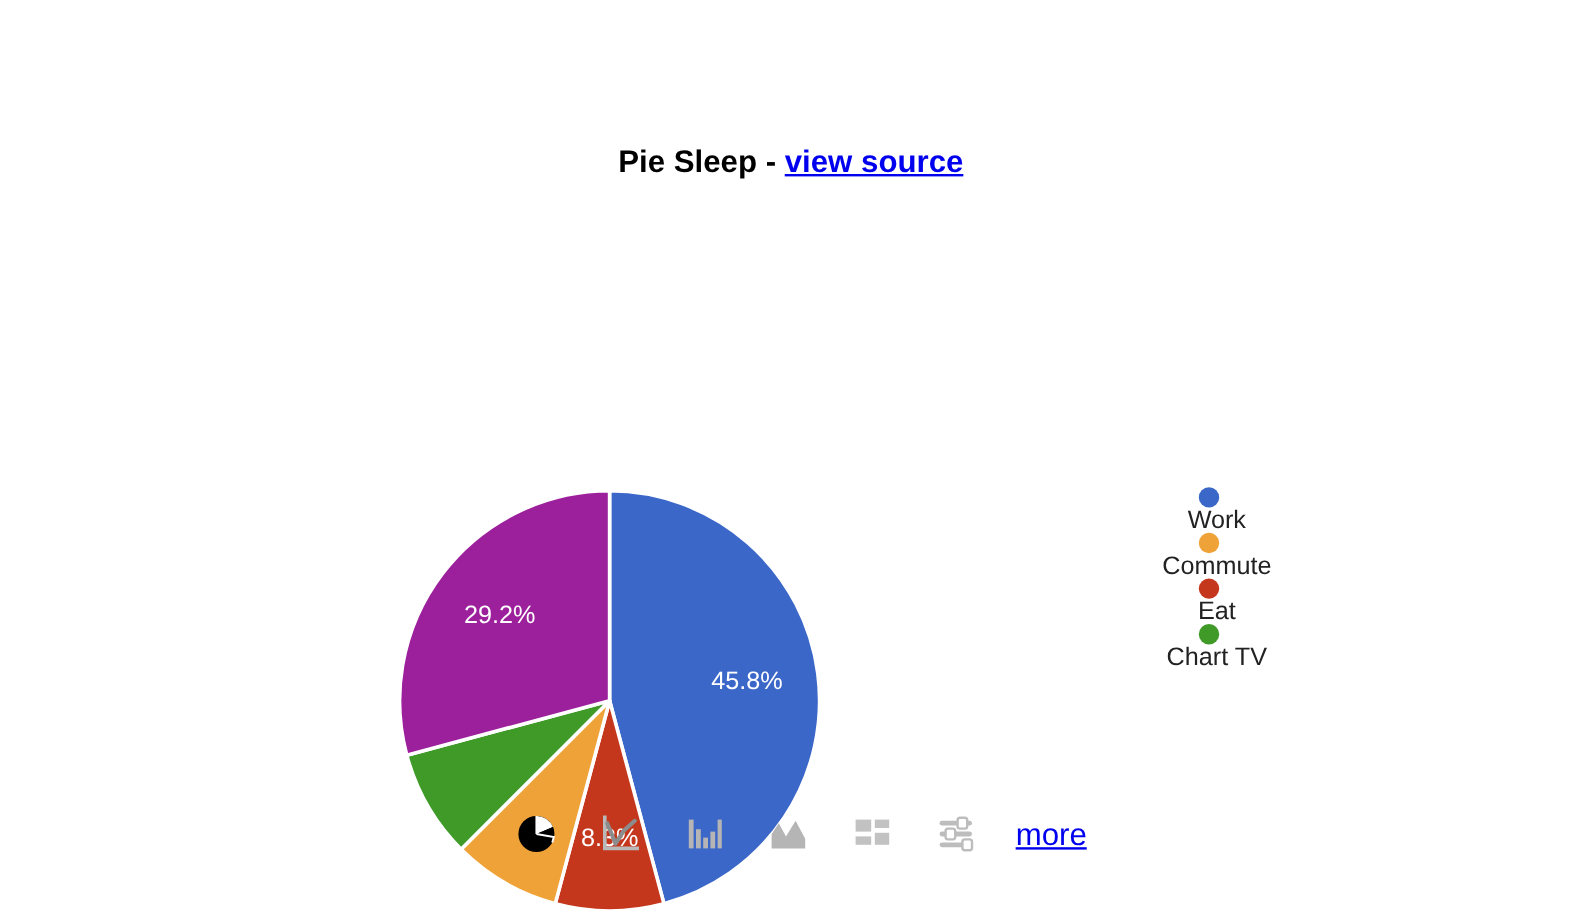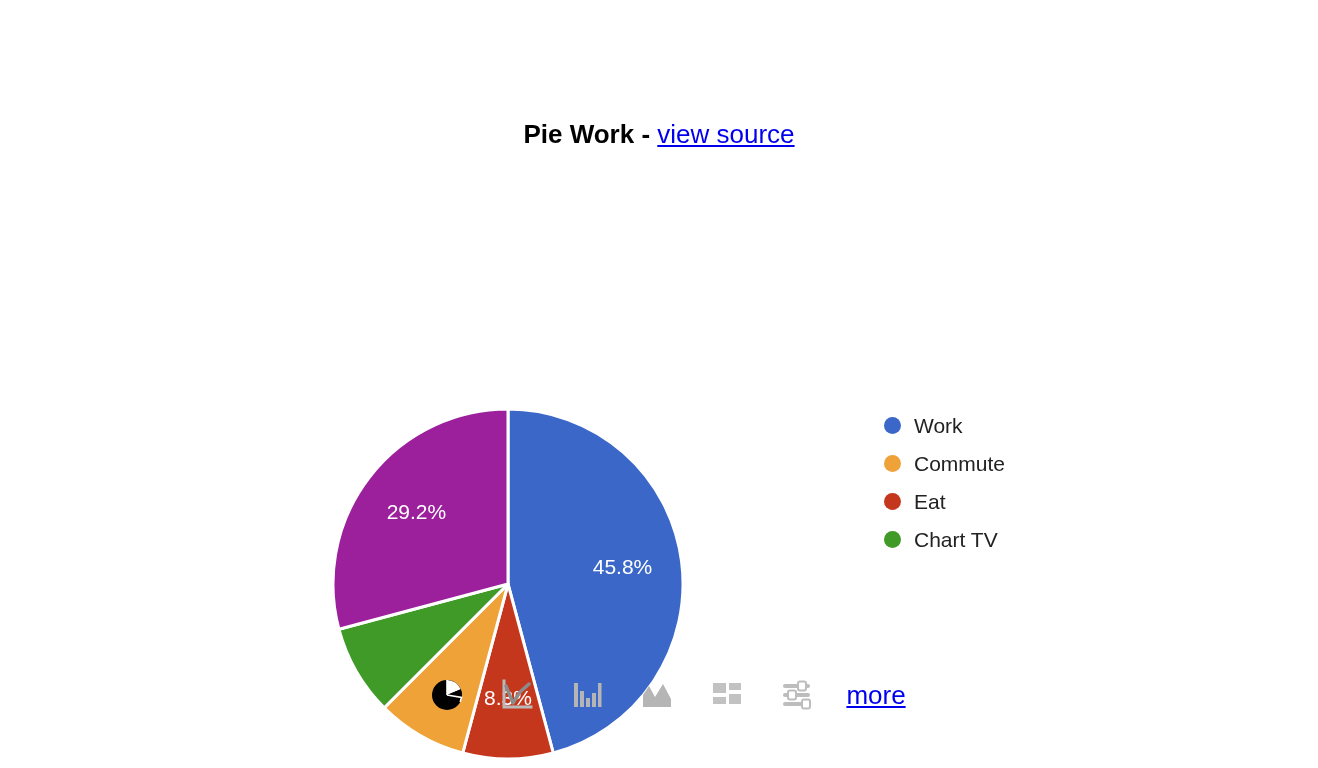--- a/index.html
+++ b/index.html
@@ -28,21 +28,21 @@
     font-weight: bold;
     line-height: 44px;
     white-space: nowrap;
   }
   .page-title .dash {
     font-weight: bold;
   }
   .view-source-link {
     color: #0000ee;
     text-decoration: underline;
-    font-weight: normal;
+    font-weight: bold;
     cursor: pointer;
   }
 
   
   .chart-area {
     position: absolute;
     left: 0;
     top: 190px;
     width: 1318px;
     height: 420px;
@@ -74,20 +74,21 @@
     position: absolute;
     left: 884px;
     top: 216px;
     width: 260px;
   }
   .legend-item {
     display: flex;
     align-items: center;
     height: 38px;
     cursor: default;
+    flex-direction: column;
   }
   .legend-swatch {
     width: 17px;
     height: 17px;
     border-radius: 50%;
     flex: 0 0 auto;
     margin-right: 13px;
   }
   .legend-label {
     font-size: 21px;
@@ -123,21 +124,21 @@
     color: #0000ee;
     text-decoration: underline;
     cursor: pointer;
     line-height: 46px;
   }
 </style>
 </head>
 <body>
 
 <div class="page-title">
-  <span>Pie Work</span><span class="dash"> - </span><a class="view-source-link" href="#">view source</a>
+  <span>Pie Sleep</span><span class="dash"> - </span><a class="view-source-link" href="#">view source</a>
 </div>
 
 <div class="chart-area">
 
   <div class="pie-wrap">
     <svg class="pie-svg" viewBox="0 0 350 350">
       <g id="pie-slices">
           <path d="M 175 175 L 175.00 0.00 A 175 175 0 0 1 220.29 344.04 Z" fill="#3b67c8" stroke="#ffffff" stroke-width="3" stroke-linejoin="round"></path>
           <path d="M 175 175 L 220.29 344.04 A 175 175 0 0 1 129.71 344.04 Z" fill="#c5371d" stroke="#ffffff" stroke-width="3" stroke-linejoin="round"></path>
           <path d="M 175 175 L 129.71 344.04 A 175 175 0 0 1 51.26 298.74 Z" fill="#efa238" stroke="#ffffff" stroke-width="3" stroke-linejoin="round"></path>

